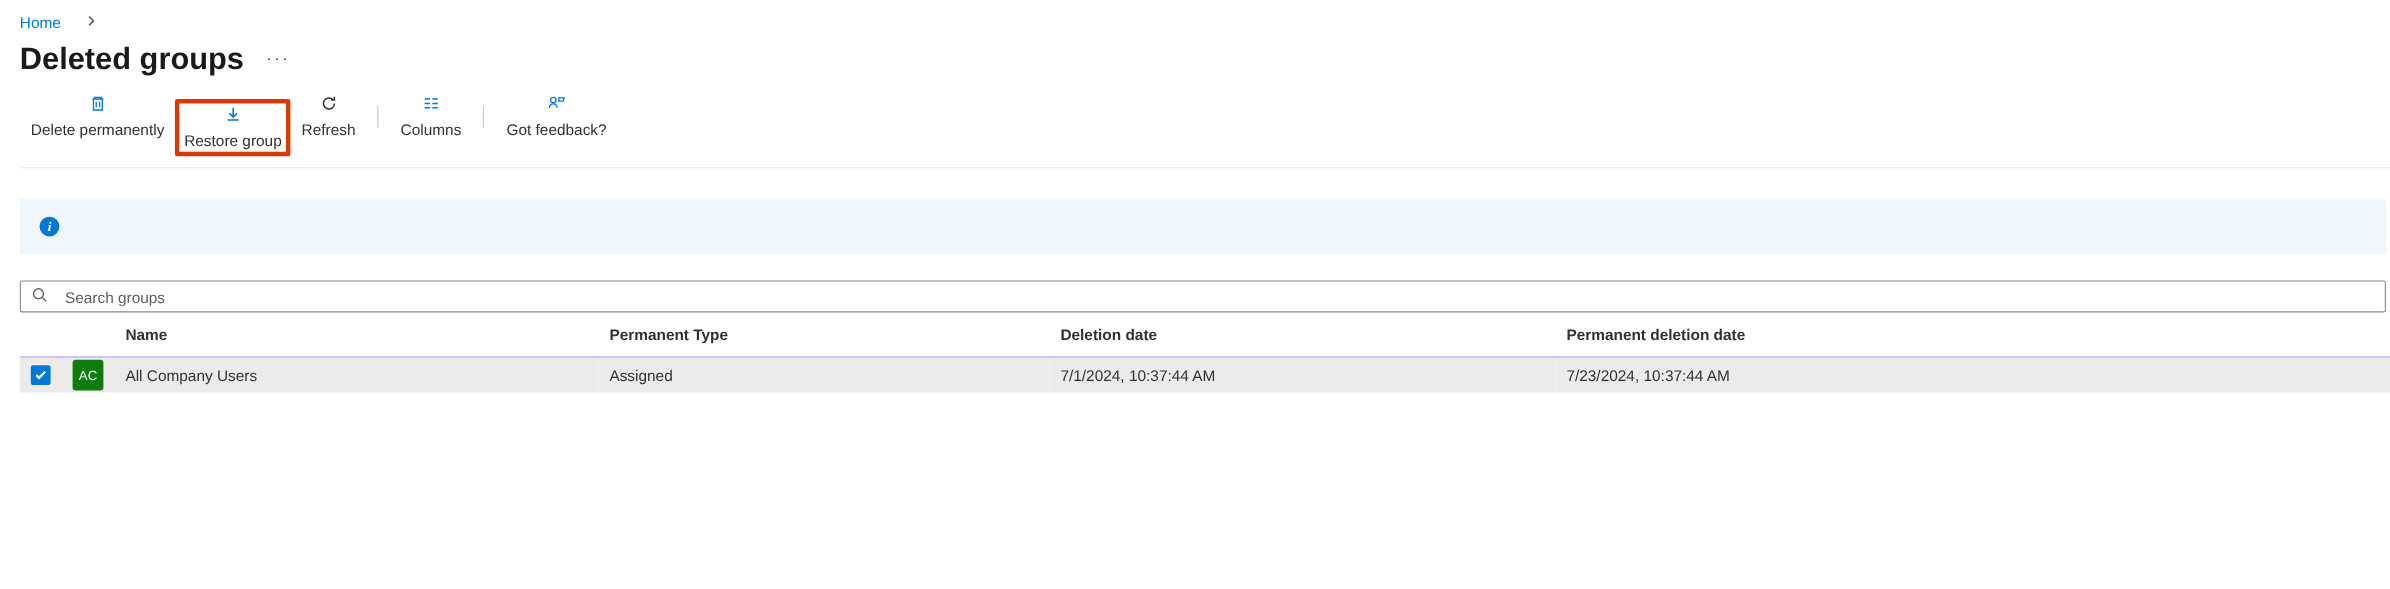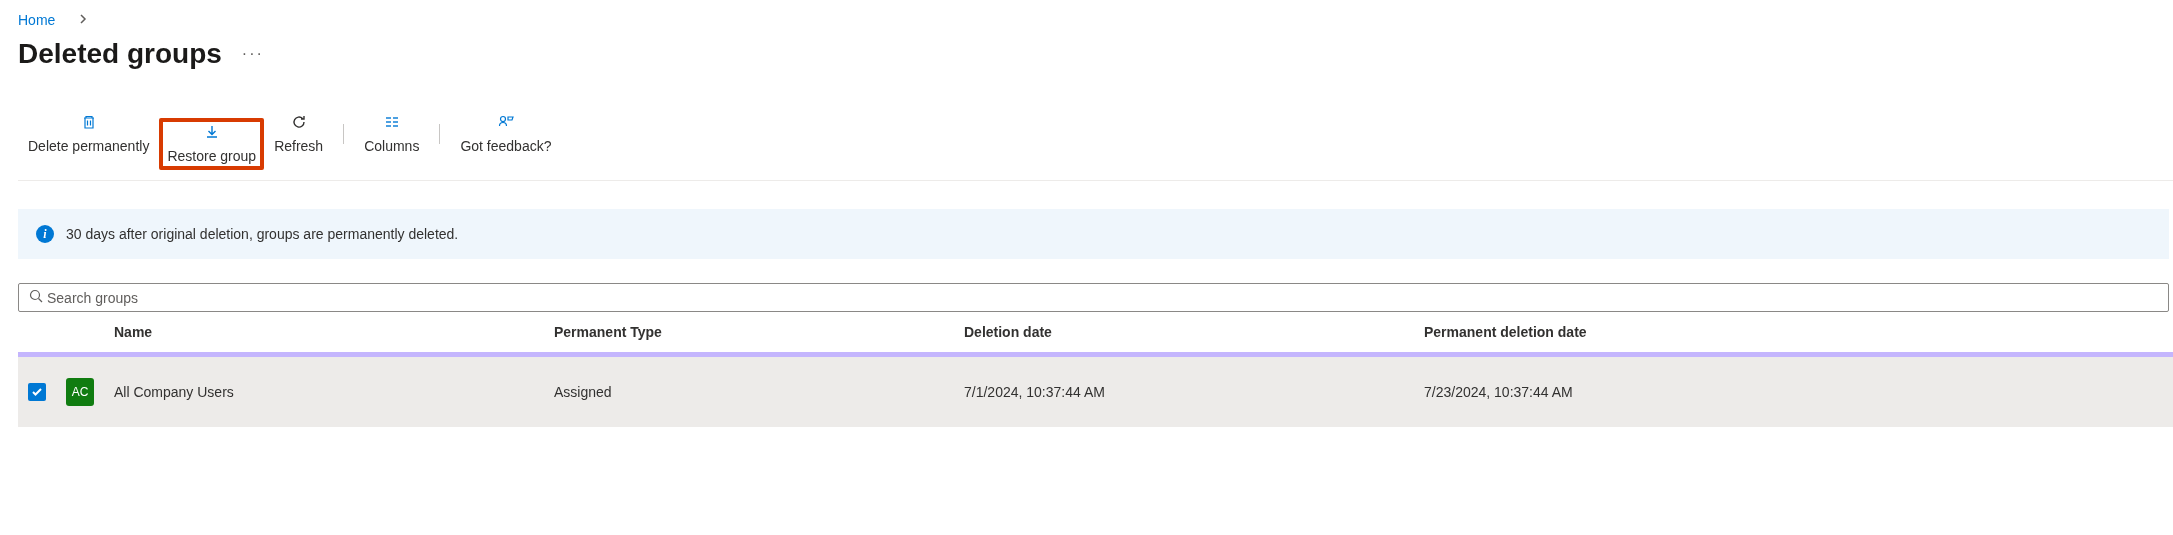--- a/index.html
+++ b/index.html
@@ -2,40 +2,40 @@
 <html><head>
   <meta charset="utf-8">
   <style>
     * { box-sizing: border-box; margin: 0; padding: 0; }
     body { font-family: 'Segoe UI', Tahoma, Geneva, sans-serif; font-size: 14px; color: #323130; background: #ffffff; padding-left: 18px; padding-top: 12px; }
 
     .breadcrumb { display: flex; align-items: center; gap: 24px; font-size: 14px; margin-bottom: 10px; }
     .breadcrumb a { color: #0078d4; text-decoration: none; }
     .breadcrumb-sep { color: #605e5c; font-size: 12px; }
 
-    .title-row { display: flex; align-items: center; gap: 20px; margin-bottom: 28px; }
+    .title-row { display: flex; align-items: center; gap: 20px; }
     .page-title { font-size: 28px; font-weight: 600; color: #1b1a19; }
     .ellipsis { color: #605e5c; font-size: 16px; letter-spacing: 2px; cursor: pointer; }
 
     .toolbar { display: flex; align-items: center; gap: 0; border-bottom: 1px solid #edebe9; padding-bottom: 10px; margin-bottom: 28px; }
     .toolbar-btn { display: flex; align-items: center; gap: 8px; padding: 4px 10px; background: none; border: none; cursor: pointer; font-size: 14px; color: #323130; font-family: inherit; flex-direction: column; }
     .toolbar-btn .icon { display: inline-flex; align-items: center; justify-content: center; }
     .toolbar-sep { width: 1px; height: 20px; background: #c8c6c4; margin: 0 10px; }
     .highlight-red { border: 4px solid #d83b01; border-radius: 2px; padding: 2px 4px !important; margin-top: 20px; }
 
     .info-box { background: #eff6fc; padding: 16px 18px; margin-bottom: 24px; display: flex; align-items: center; gap: 12px; font-size: 14px; color: #323130; margin-right: 4px; }
     .info-icon { width: 18px; height: 18px; border-radius: 50%; background: #0078d4; color: #fff; display: inline-flex; align-items: center; justify-content: center; font-size: 12px; font-weight: bold; font-style: italic; font-family: Georgia, serif; flex-shrink: 0; }
 
-    .search-box { display: flex; align-items: center; gap: 4px; border: 1px solid #8a8886; border-radius: 2px; padding: 5px 10px; margin-bottom: 0; width: calc(100% - 4px); }
+    .search-box { display: flex; align-items: center; gap: 16px; border: 1px solid #8a8886; border-radius: 2px; padding: 5px 10px; margin-bottom: 0; width: calc(100% - 4px); }
     .search-box input { border: none; outline: none; font-size: 14px; font-family: inherit; flex: 1; color: #323130; background: transparent; }
     .search-box input::placeholder { color: #605e5c; }
 
     .table { width: 100%; border-collapse: collapse; margin-top: 0; }
-    .table thead th { text-align: left; font-weight: 600; font-size: 14px; padding: 12px 10px; color: #323130; border-bottom: 5px solid #c4b5fd; }
-    .table tbody td { padding: 21px 10px; font-size: 14px; color: #323130; }
+    .table thead th { text-align: left; font-weight: 600; font-size: 14px; padding: 12px 10px; color: #323130; border-bottom: 1px solid #c4b5fd; }
+    .table tbody td { padding: 2px 10px; font-size: 14px; color: #323130; }
     .table tbody tr.selected { background: #edebe9; }
 
     .checkbox-cell { width: 36px; text-align: center; }
     .checkbox { width: 18px; height: 18px; background: #0078d4; border-radius: 2px; display: inline-flex; align-items: center; justify-content: center; color: #fff; cursor: pointer; }
 
     .avatar-cell { width: 40px; }
     .avatar { width: 28px; height: 28px; background: #107c10; color: #ffffff; font-size: 12px; font-weight: 400; display: inline-flex; align-items: center; justify-content: center; border-radius: 3px; }
 
     .name-cell { width: 440px; min-width: 300px; }
     .membership-cell { width: 410px; min-width: 250px; }
@@ -115,21 +115,20 @@
           <path d="M1.5 12c0-2 1.5-3.5 3.5-3.5s3.5 1.5 3.5 3.5"></path>
         <path d="M10 3h5l-1 3h-4z"></path>
       </svg>
     </span>
     <span>Got feedback?</span>
   </button>
 </div>
 
 <div class="info-box">
   <span class="info-icon">i</span>
-  <span>30 days after original deletion, groups are permanently deleted.</span>
 </div>
 
 <div class="search-box">
   <span>
     <svg width="14" height="14" viewBox="0 0 14 14" fill="none" stroke="#605e5c" stroke-width="1.2">
       <circle cx="6" cy="6" r="4.5"></circle>
         <line x1="9.5" y1="9.5" x2="13" y2="13"></line>
     </svg>
   </span>
   <input type="text" placeholder="Search groups" style="">

